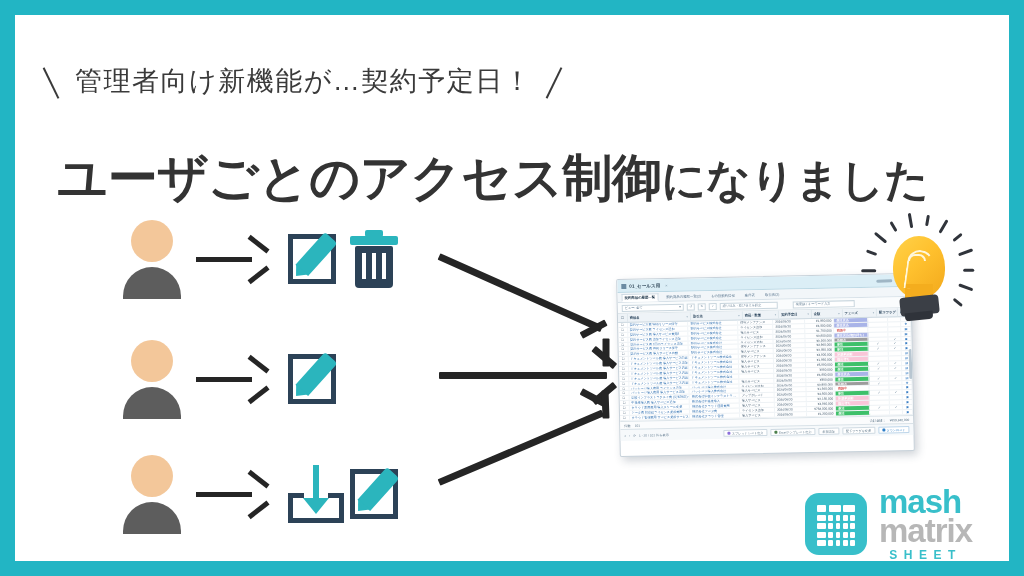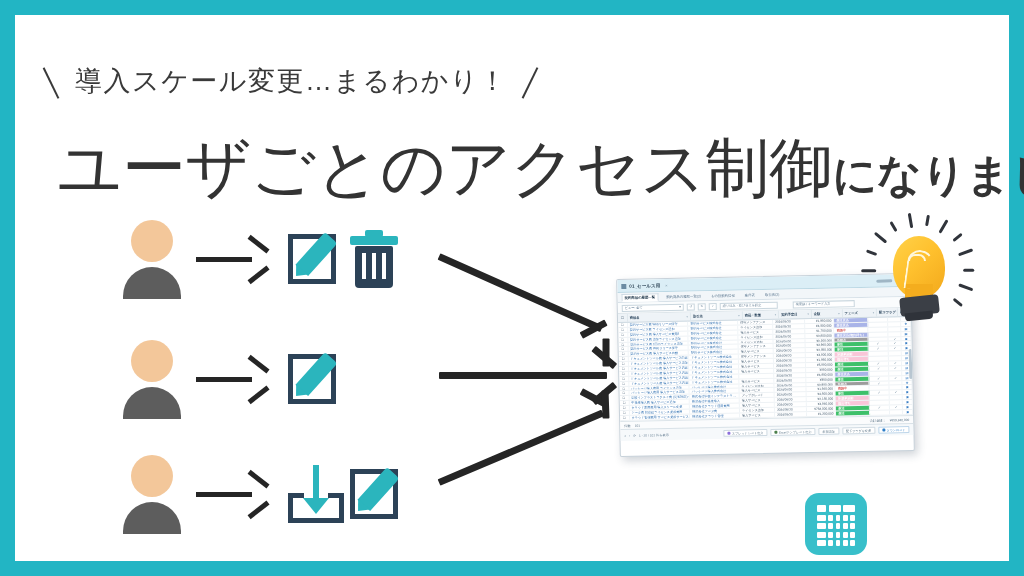--- a/index.html
+++ b/index.html
@@ -56,21 +56,21 @@
     left: 42px;
     top: 110px;
     white-space: nowrap;
     color: #333333;
     font-weight: 700;
     font-size: 50px;
     letter-spacing: -0.5px;
     display: flex;
     align-items: baseline;
   }
-  .headline .hl-main { font-size: 64px; font-weight: 400; }
+  .headline .hl-main { font-size: 50px; font-weight: 700; margin-top: 20px; }
   .headline .hl-tail { font-size: 44px; font-weight: 700; }
 
   
   .flowrow { position: absolute; display: flex; align-items: center; }
   #row-0 { left: 105px; top: 205px; }
   #row-1 { left: 105px; top: 325px; }
   #row-2 { left: 105px; top: 440px; }
 
   .person { width: 62px; height: 78px; position: relative; }
   .person .head {
@@ -339,21 +339,21 @@
   #logo .w-sheet  { font-size: 12px; font-weight: 700; color: #38bfca; letter-spacing: 6.5px; margin-top: 5px; text-align: center; }
 </style>
 </head>
 <body>
 
 <div id="frame">
   <div id="canvas">
 
     <div class="subtitle">
       <span class="slash left"></span>
-      <span>導入スケール変更…まるわかり！</span>
+      <span>管理者向け新機能が…契約予定日！</span>
       <span class="slash right"></span>
     </div>
 
     <div class="headline">
       <span class="hl-main">ユーザごとのアクセス制御</span>
       <span class="hl-tail">になりました</span>
     </div>
 
     <div class="flowrow" id="row-0">
       <div class="person">
@@ -841,16 +841,21 @@
           </div>
           <div class="grow">
             <span class="gcell" style="width:9px;height:6px;"></span>
             <span class="gcell" style="width:5px;height:6px;"></span>
             <span class="gcell" style="width:5px;height:6px;"></span>
             <span class="gcell" style="width:5px;height:6px;"></span>
             <span class="gcell" style="width:5px;height:6px;"></span>
           </div>
         </div>
       </div>
+      <div class="wordmark">
+        <span class="w-mash">mash</span>
+        <span class="w-matrix">matrix</span>
+        <span class="w-sheet">SHEET</span>
+      </div>
     </div>
 
   </div>
 </div>
 
 </body></html>

